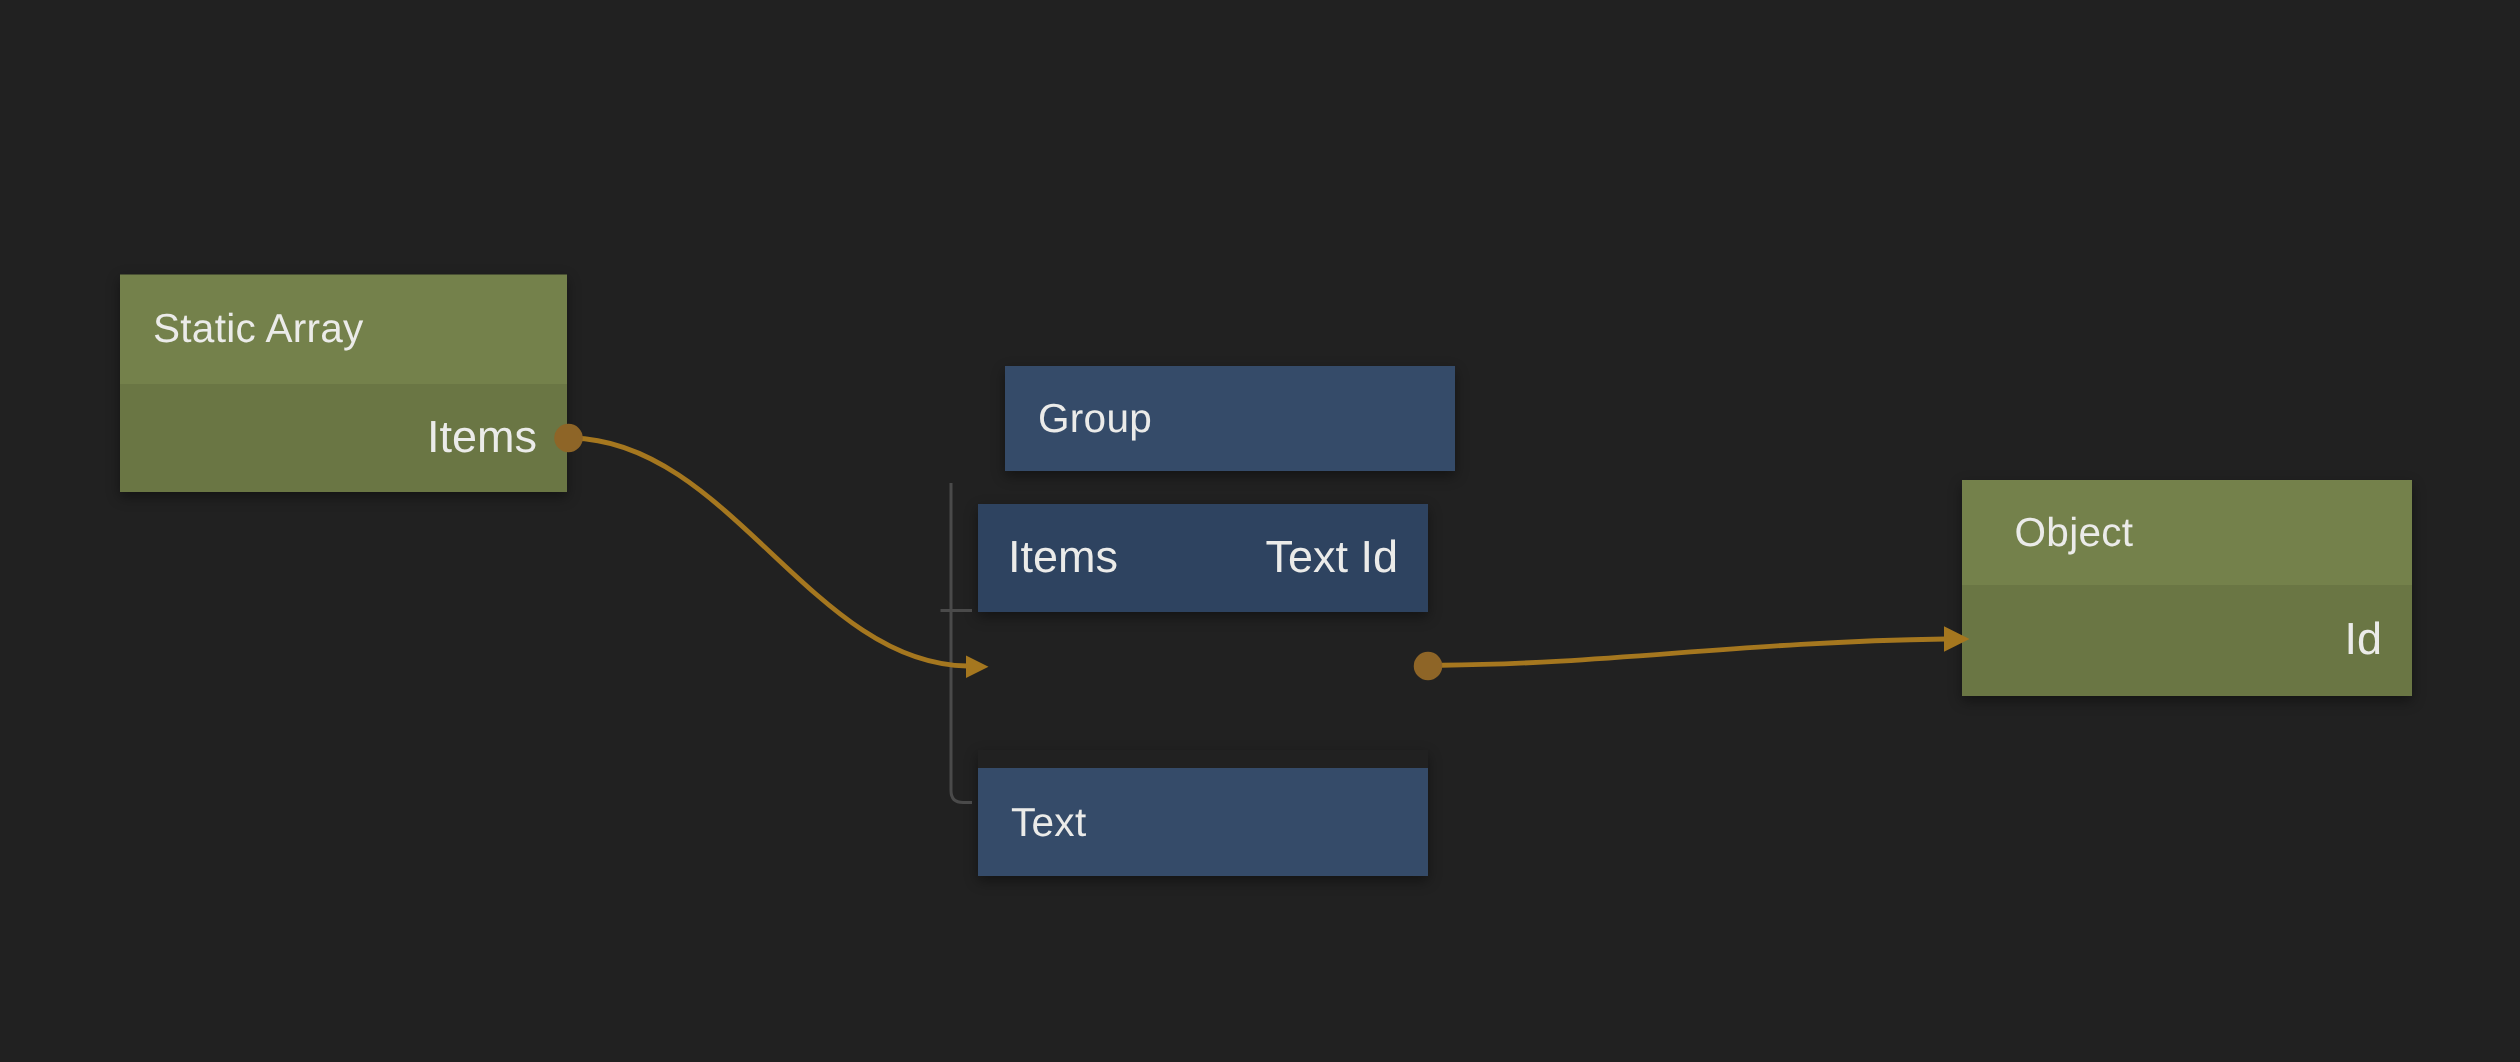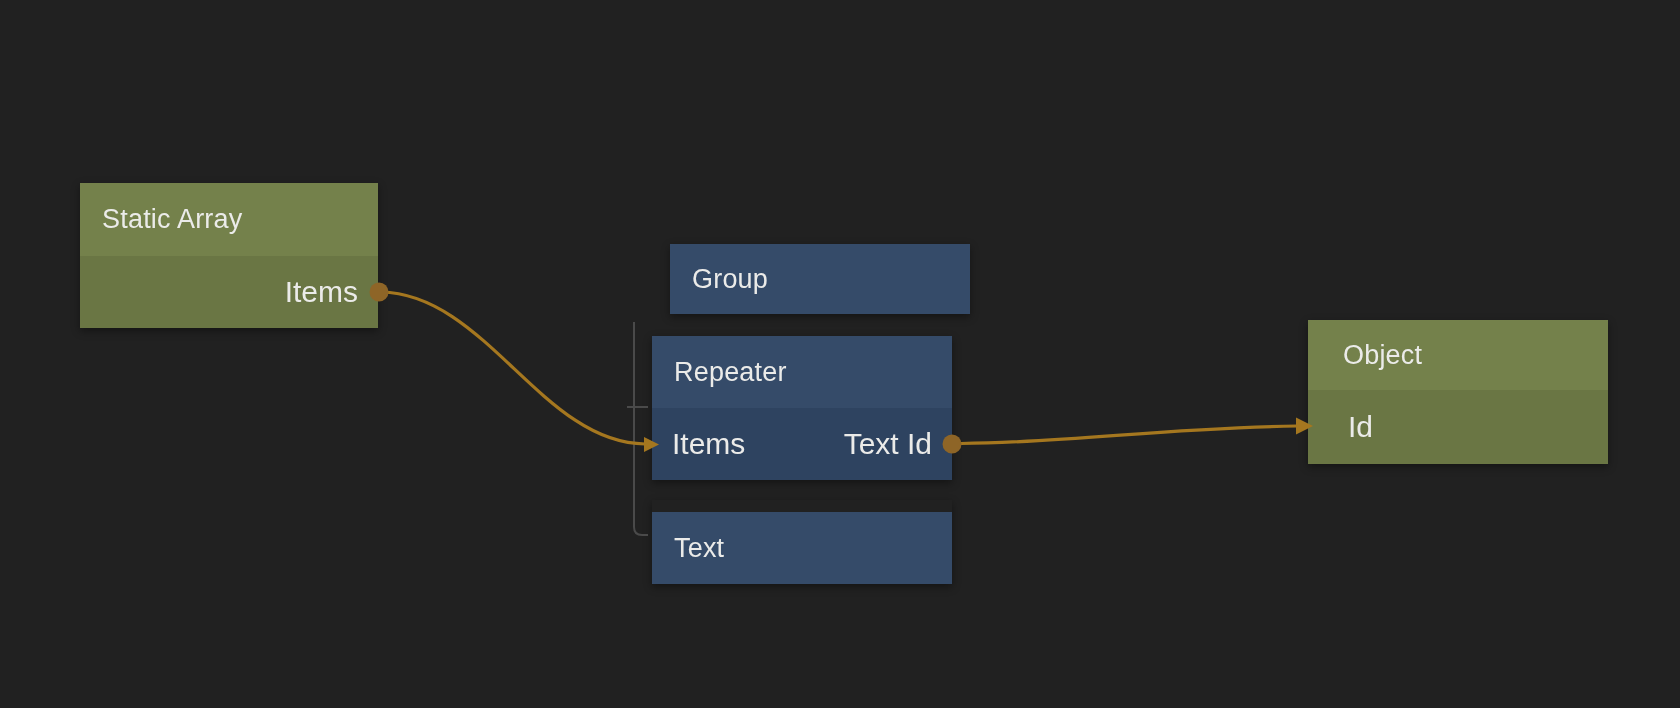--- a/index.html
+++ b/index.html
@@ -42,21 +42,21 @@
     letter-spacing:0.2px;
     white-space:nowrap;
   }
   .node-row{
     display:flex;align-items:center;justify-content:space-between;
     padding:0 20px;
     font-size:30px;
     white-space:nowrap;
   }
   .node-row.single-right{justify-content:flex-end;}
-  .node-row.single-left{justify-content:flex-start;padding-left:40px;}
+  .node-row.single-left{justify-content:flex-end;padding-left:40px;}
 
   .green .node-header{background:var(--green-header);}
   .green .node-row{background:var(--green-body);}
   .blue .node-header{background:var(--blue-header);}
   .blue .node-row{background:var(--blue-body);}
 
   
   #node-static-array{left:80px;top:183px;width:298px;}
   #node-static-array .node-header{height:73px;}
   #node-static-array .node-row{height:72px;}
@@ -94,23 +94,20 @@
     </div>
   </div>
 
   <div class="node blue" id="node-group">
     <div class="node-header">
       <span>Group</span>
     </div>
   </div>
 
   <div class="node blue" id="node-repeater">
-    <div class="node-header">
-      <span>Repeater</span>
-    </div>
     <div class="node-row">
       <span>Items</span>
       <span>Text Id</span>
     </div>
   </div>
 
   <div class="node blue" id="node-text">
     <div class="node-header">
       <span>Text</span>
     </div>

